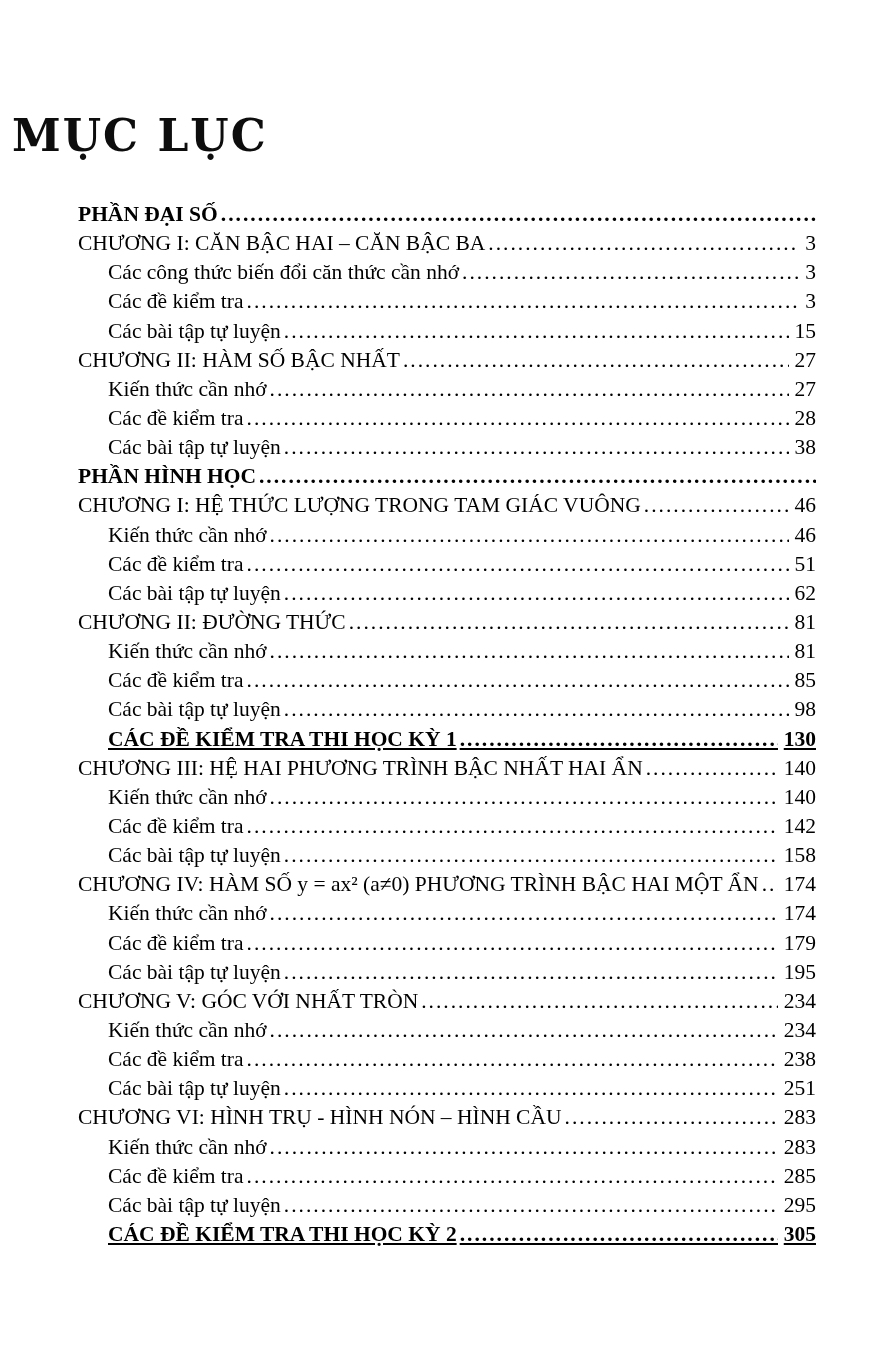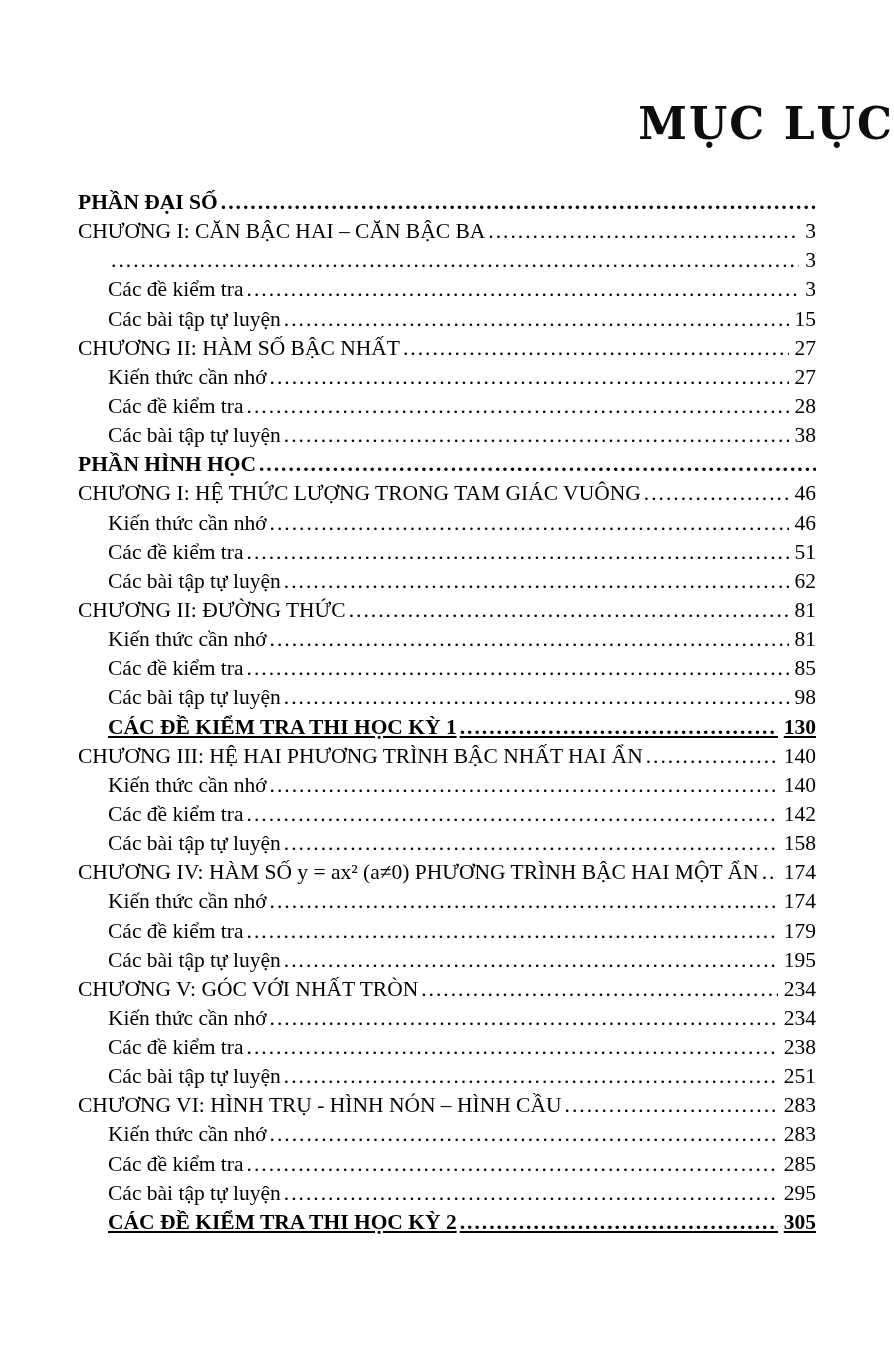--- a/index.html
+++ b/index.html
@@ -14,36 +14,36 @@
     color: #000000;
     overflow: hidden;
   }
   .page {
     width: 894px;
     height: 1351px;
     background: #ffffff;
     box-sizing: border-box;
   }
   .doc-title {
-    margin: 0;
+    margin: 12px;
     padding-top: 98px;
-    text-align: right;
+    text-align: left;
     font-family: "DejaVu Serif", "Liberation Serif", serif;
     font-weight: bold;
     font-size: 44px;
     line-height: 52px;
     letter-spacing: 2px;
     color: #0d0d0d;
   }
   .toc {
     margin: 38px 78px 0 78px;
   }
   .toc-row {
     display: flex;
-    align-items: flex-end;
+    align-items: flex-start;
     height: 29.15px;
     font-size: 21.5px;
     line-height: 29.15px;
     overflow: hidden;
     white-space: nowrap;
   }
   .toc-row .label {
     flex: 0 0 auto;
     white-space: nowrap;
   }
@@ -79,20 +79,21 @@
       <div class="toc-row lvl-part">
         <span class="label">PHẦN ĐẠI SỐ</span>
         <span class="dots"></span>
       </div>
       <div class="toc-row lvl-chapter">
         <span class="label">CHƯƠNG I: CĂN BẬC HAI – CĂN BẬC BA</span>
         <span class="dots"></span>
         <span class="pagenum">3</span>
       </div>
       <div class="toc-row lvl-sub">
+        <span class="label">Các công thức biến đổi căn thức cần nhớ</span>
         <span class="dots"></span>
         <span class="pagenum">3</span>
       </div>
       <div class="toc-row lvl-sub">
         <span class="label">Các đề kiểm tra</span>
         <span class="dots"></span>
         <span class="pagenum">3</span>
       </div>
       <div class="toc-row lvl-sub">
         <span class="label">Các bài tập tự luyện</span>

